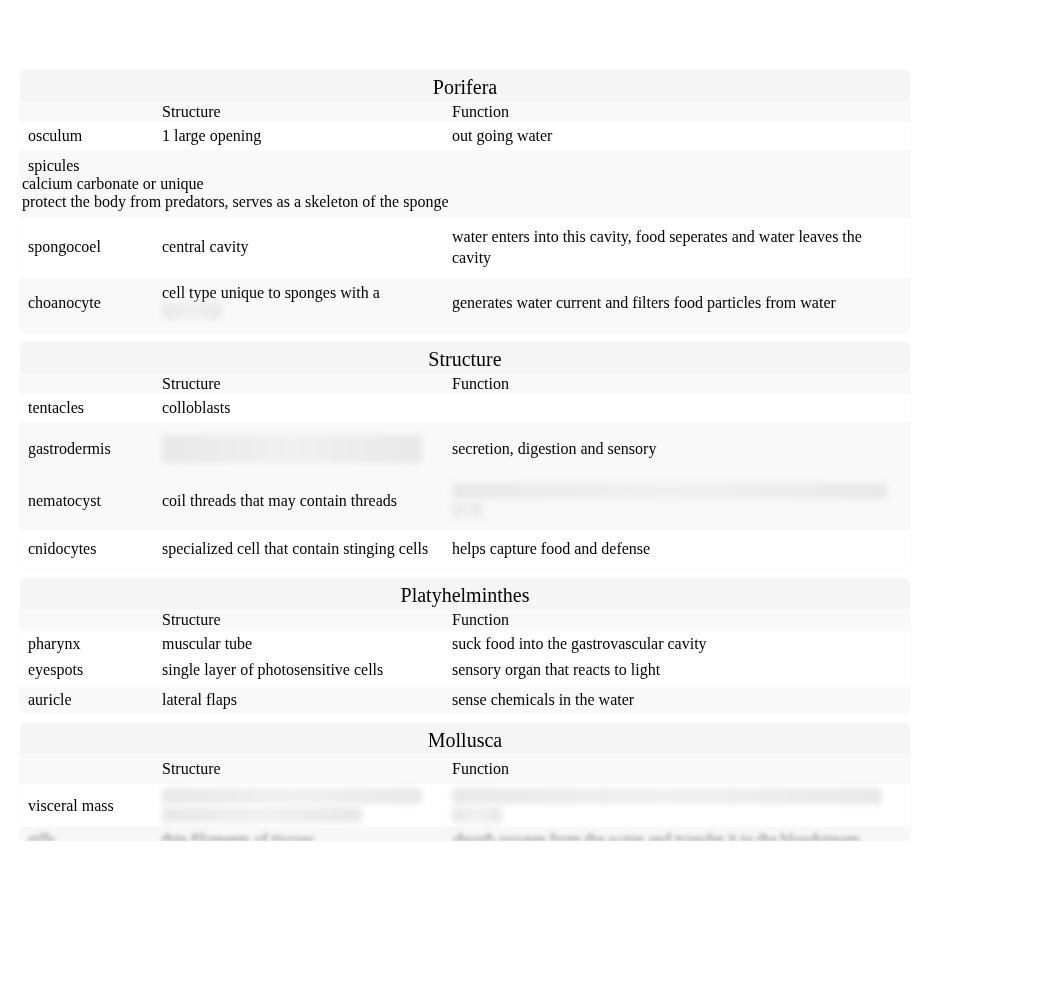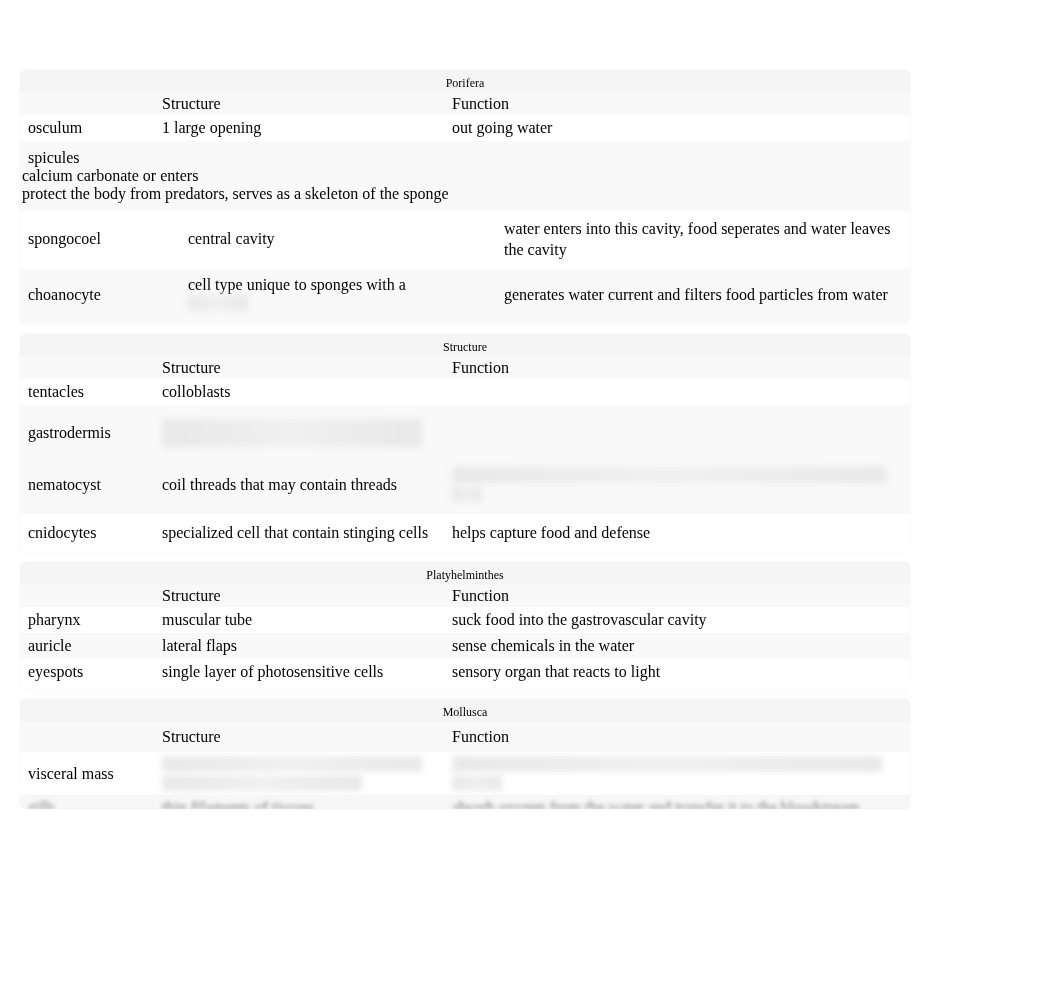--- a/index.html
+++ b/index.html
@@ -20,21 +20,21 @@
     }
     .section {
       margin-bottom: 10px;
       border-radius: 6px;
       overflow: hidden;
       box-shadow: 0 0 3px rgba(0,0,0,0.05);
     }
     .section-title {
       text-align: center;
       padding: 6px 0 2px 0;
-      font-size: 12px;
+      font-size: 20px;
     }
     .header-row {
       display: flex;
       padding: 2px 0;
     }
     .data-row {
       display: flex;
       padding: 4px 0;
       align-items: flex-start;
     }
@@ -69,21 +69,20 @@
       background: #fff;
     }
     .bg-shade {
       background: #f5f5f5;
     }
     .bg-shade2 {
       background: #f9f9f9;
     }
     .multiline {
       line-height: 1.3;
-      gap: 26px;
     }
   </style>
 </head>
 <body>
 
 <div class="container">
 
   <div class="section bg-shade">
     <div class="section-title bg-shade">Porifera</div>
     <div class="header-row bg-shade2">
@@ -91,21 +90,21 @@
       <div class="col-structure">Structure</div>
       <div class="col-function">Function</div>
     </div>
     <div class="data-row bg-light">
       <div class="col-name">osculum</div>
       <div class="col-structure">1 large opening</div>
       <div class="col-function">out going water</div>
     </div>
     <div class="data-row bg-shade2" style="padding-top:8px;padding-bottom:8px;flex-direction:column;">
       <div class="col-name">spicules</div>
-      <div class="col-structure">calcium carbonate or enters</div>
+      <div class="col-structure">calcium carbonate or unique</div>
       <div class="col-function">protect the body from predators, serves as a skeleton of the sponge</div>
     </div>
     <div class="data-row bg-light multiline" style="padding-top:8px;padding-bottom:8px;">
       <div class="col-name" style="align-self:center;">spongocoel</div>
       <div class="col-structure" style="align-self:center;">central cavity</div>
       <div class="col-function">water enters into this cavity, food seperates and water leaves the cavity</div>
     </div>
     <div class="data-row bg-shade2 multiline" style="padding-top:6px;padding-bottom:8px;align-items:center;">
       <div class="col-name" style="align-self:center;">choanocyte</div>
       <div class="col-structure">
@@ -125,20 +124,21 @@
     </div>
     <div class="data-row bg-light">
       <div class="col-name">tentacles</div>
       <div class="col-structure">colloblasts</div>
     </div>
     <div class="data-row bg-shade2" style="padding-top:14px;padding-bottom:14px;">
       <div class="col-name" style="align-self:center;">gastrodermis</div>
       <div class="col-structure">
         <span class="blurred" style="width:260px;height:28px;">xxxxxxxxxxxxxxxxxxxxxx</span>
       </div>
+      <div class="col-function" style="align-self:center;">secretion, digestion and sensory</div>
     </div>
     <div class="data-row bg-shade2" style="padding-top:6px;padding-bottom:12px;">
       <div class="col-name" style="align-self:center;">nematocyst</div>
       <div class="col-structure" style="align-self:center;">coil threads that may contain threads</div>
       <div class="col-function">
         <span class="blurred" style="width:435px;height:16px;display:block;margin-bottom:3px;">xxxxxxxxxxxxxxxxxxxxxxxxx</span>
         <span class="blurred" style="width:30px;height:16px;display:block;">xxx</span>
       </div>
     </div>
     <div class="data-row bg-light" style="padding-top:10px;padding-bottom:10px;">
@@ -153,29 +153,29 @@
     <div class="header-row bg-shade2">
       <div class="col-name"></div>
       <div class="col-structure">Structure</div>
       <div class="col-function">Function</div>
     </div>
     <div class="data-row bg-light">
       <div class="col-name">pharynx</div>
       <div class="col-structure">muscular tube</div>
       <div class="col-function">suck food into the gastrovascular cavity</div>
     </div>
+    <div class="data-row bg-light" style="padding-bottom:8px;">
+      <div class="col-name">eyespots</div>
+      <div class="col-structure">single layer of photosensitive cells</div>
+      <div class="col-function">sensory organ that reacts to light</div>
+    </div>
     <div class="data-row bg-shade2">
       <div class="col-name">auricle</div>
       <div class="col-structure">lateral flaps</div>
       <div class="col-function">sense chemicals in the water</div>
-    </div>
-    <div class="data-row bg-light" style="padding-bottom:8px;">
-      <div class="col-name">eyespots</div>
-      <div class="col-structure">single layer of photosensitive cells</div>
-      <div class="col-function">sensory organ that reacts to light</div>
     </div>
   </div>
 
   <div class="section bg-shade" style="position:relative;">
     <div class="section-title bg-shade">Mollusca</div>
     <div class="header-row bg-shade2" style="padding-top:6px;padding-bottom:6px;">
       <div class="col-name"></div>
       <div class="col-structure">Structure</div>
       <div class="col-function">Function</div>
     </div>

